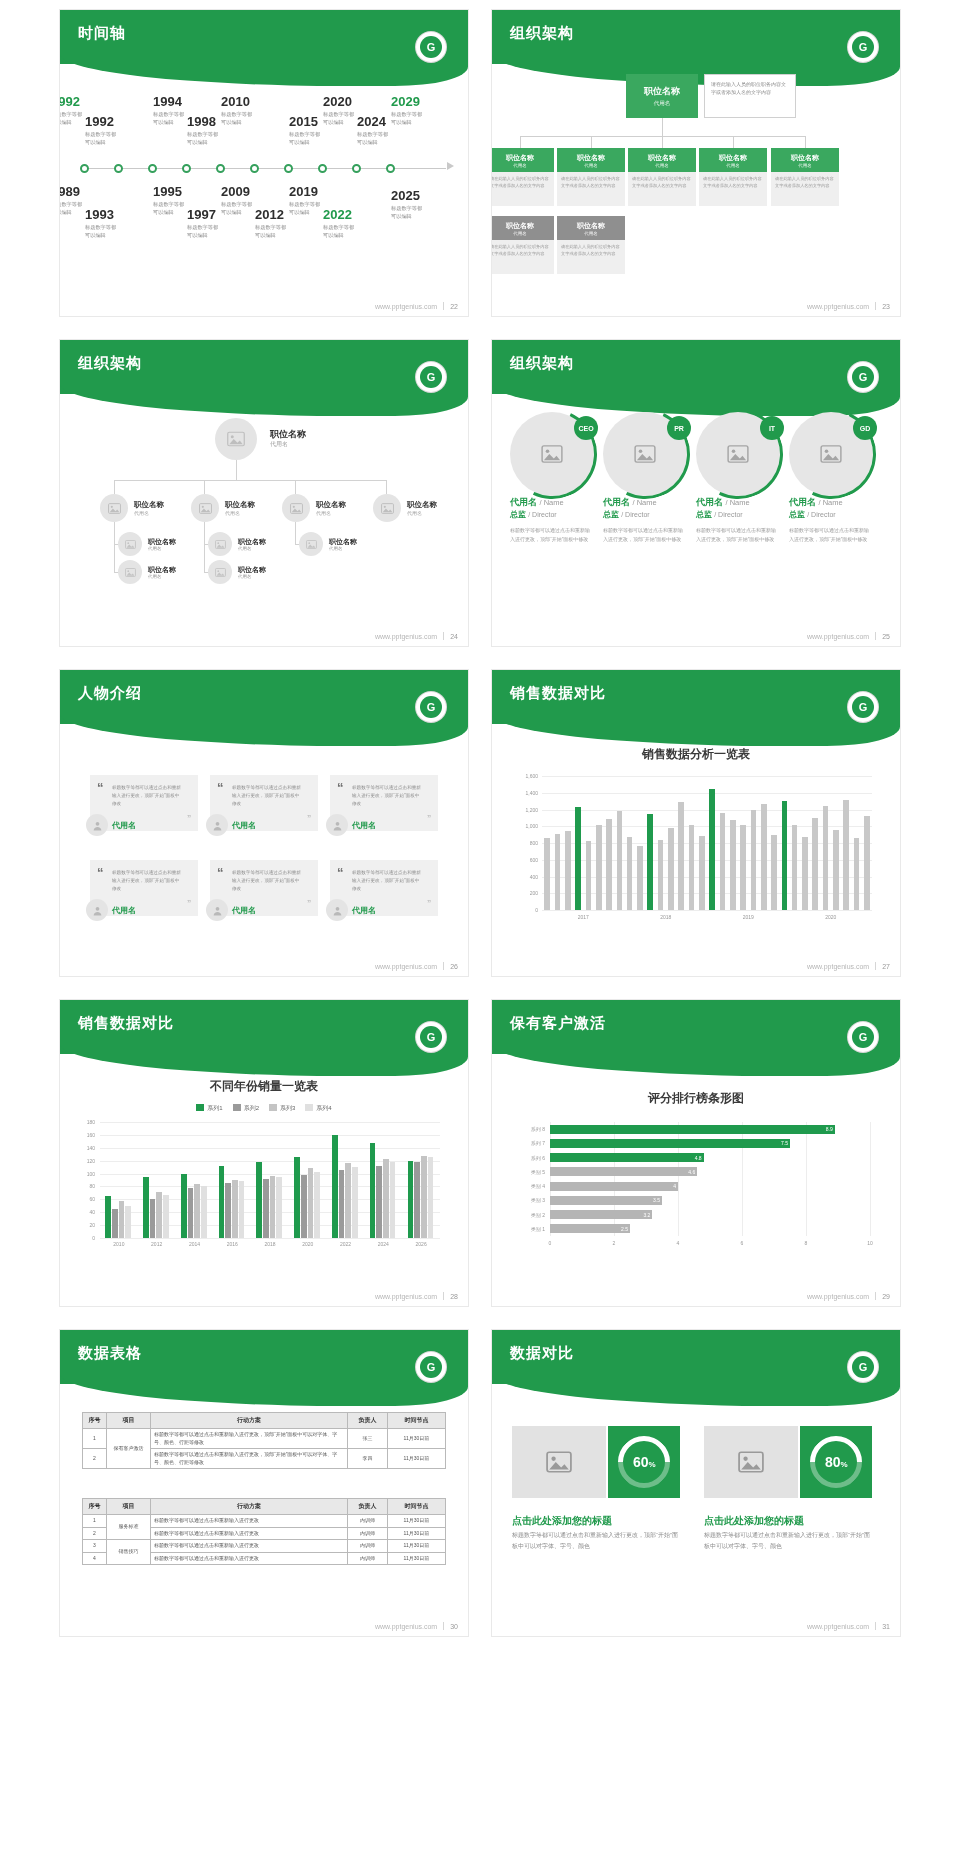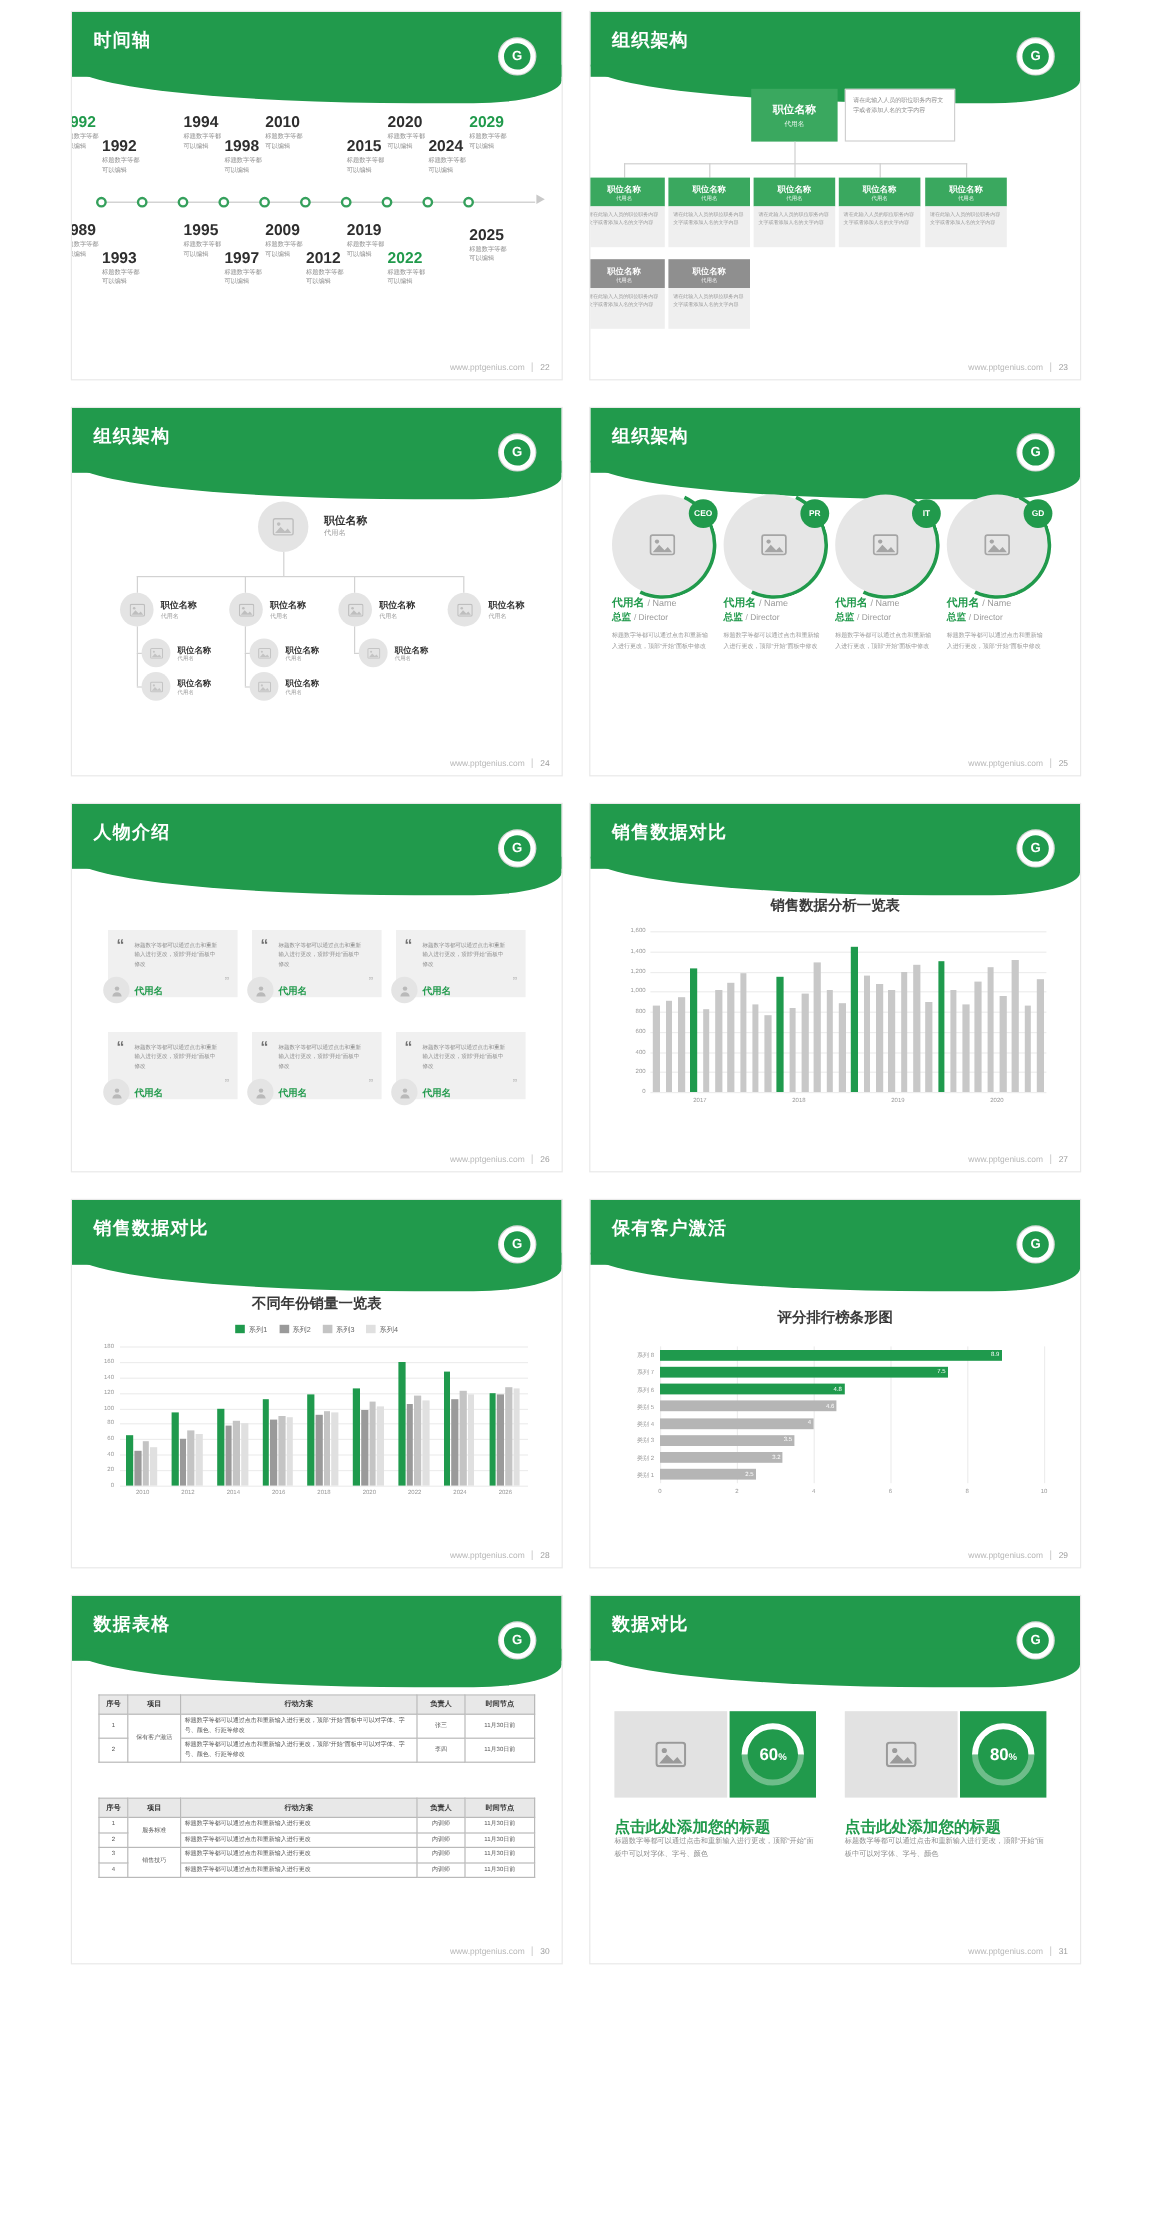--- a/index.html
+++ b/index.html
@@ -138,21 +138,21 @@
   table.tbl td { border:1px solid #b9b9b9; padding:2px 3px; line-height:1.5; }
   table.tbl td.c { text-align:center; }
 
   
   .ph-box { position:absolute; background:#e2e2e2; display:flex; align-items:center; justify-content:center; }
   .donut { position:absolute; background:#219a4c; display:flex; align-items:center; justify-content:center; }
   .donut .ring2 { width:52px; height:52px; border-radius:50%; border:5px solid rgba(255,255,255,.35);
                   border-top-color:#fff; border-right-color:#fff; display:flex; align-items:center; justify-content:center;
                   color:#fff; font-size:14px; font-weight:bold; transform:rotate(-45deg); }
   .donut .ring2 span { transform:rotate(45deg); }
-  .d-title { position:absolute; font-size:13px; font-weight:bold; color:#219a4c; }
+  .d-title { position:absolute; font-size:10px; font-weight:bold; color:#219a4c; }
   .d-text { position:absolute; font-size:6px; color:#8d8d8d; line-height:1.8; }
 </style>
 </head>
 <body>
 
 <div class="deck">
 
   <div class="slide">
     <div class="hdr">
         <div class="wave"></div>

